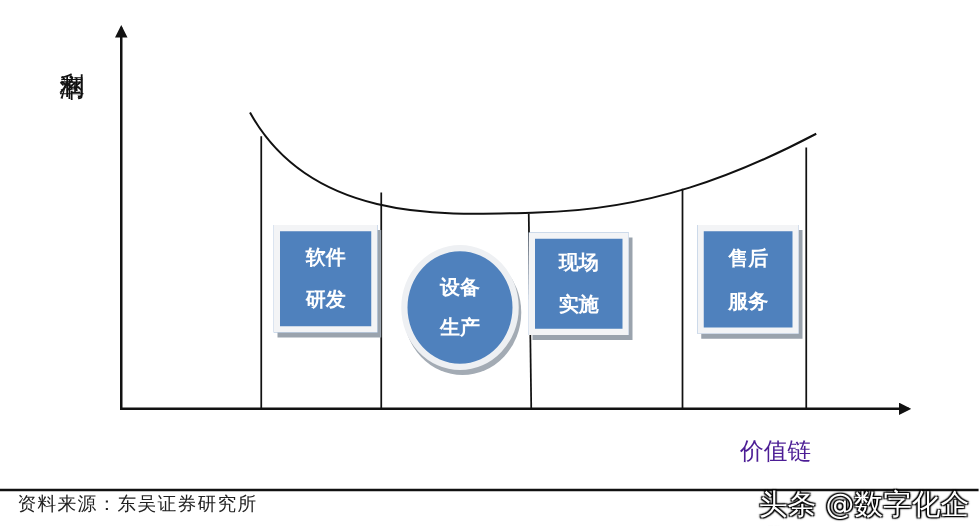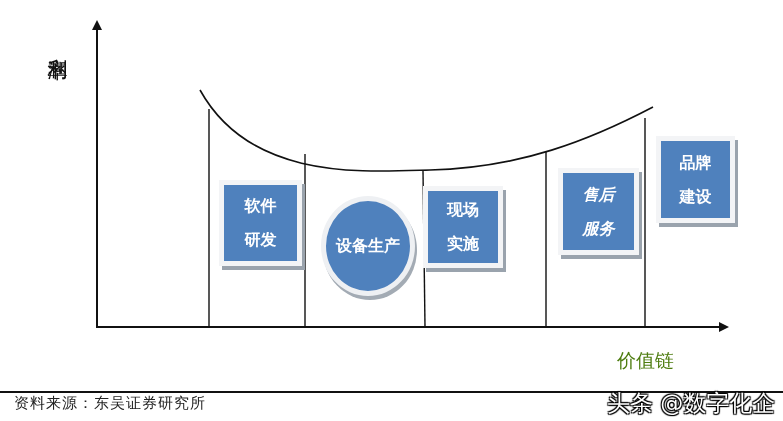--- a/index.html
+++ b/index.html
@@ -3,28 +3,28 @@
 <meta charset="utf-8">
 <style>
   html, body { margin:0; padding:0; background:#ffffff; }
   body { width:783px; height:421px; position:relative; overflow:hidden;
          font-family:"DejaVu Sans", sans-serif; }
   #stage { position:absolute; left:0; top:0; width:783px; height:421px; }
   svg.lines { position:absolute; left:0; top:0; }
   .ylabel { position:absolute; left:46px; top:42px; width:24px;
             font-size:20px; line-height:24px; color:#111; text-align:center;
             writing-mode: vertical-rl; text-orientation: upright; letter-spacing:1px; }
-  .xlabel { position:absolute; left:617px; top:348px; font-size:19px; color:#4d7c0f; }
+  .xlabel { position:absolute; left:592px; top:348px; font-size:19px; color:#4c1d95; }
   .box { position:absolute; background:#4f81bd; color:#fff;
          display:flex; flex-direction:column; align-items:center; justify-content:center;
          font-size:16px; font-weight:bold; line-height:34px;
          border:5px solid #f3f4f6;
          box-shadow: 3px 4px 0 #9aa3ad; }
   .circle { position:absolute; background:#4f81bd; color:#fff; border-radius:50%;
-            display:flex; flex-direction:row; align-items:center; justify-content:center;
+            display:flex; flex-direction:column; align-items:center; justify-content:center;
             font-size:16px; font-weight:bold; line-height:32px;
             border:5px solid #eef0f3;
             box-shadow: 2px 4px 0 #a3abb4; }
   .source-rule { position:absolute; left:0; top:391px; width:783px; height:2px; background:#111; }
   .source { position:absolute; left:14px; top:394px; font-size:15px; color:#222;
             font-family:Liberation Serif, serif; letter-spacing:1px; }
   .watermark { position:absolute; left:607px; top:388px; font-size:23px; color:#fff;
                text-shadow: 0 0 1px #000, 1px 1px 1px #000, -1px -1px 1px #000, 1px -1px 1px #000, -1px 1px 1px #000; }
 </style>
 </head>
@@ -64,26 +64,22 @@
   <div class="circle" style="left:321px; top:196px; width:84px; height:90px;">
     <span>设备</span>
     <span>生产</span>
   </div>
 
   <div class="box" style="left:423px; top:186px; width:70px; height:72px;">
     <span>现场</span>
     <span>实施</span>
   </div>
 
-  <div class="box" style="left:558px; top:168px; width:71px; height:77px;font-style:italic;">
+  <div class="box" style="left:558px; top:180px; width:71px; height:77px;">
     <span>售后</span>
     <span>服务</span>
   </div>
 
-  <div class="box" style="left:656px; top:136px; width:69px; height:77px;">
-    <span>品牌</span>
-    <span>建设</span>
-  </div>
 
   <div class="source-rule"></div>
   <div class="source">资料来源：东吴证券研究所</div>
   <div class="watermark">头条 @数字化企业</div>
 </div>
 
 </body></html>

